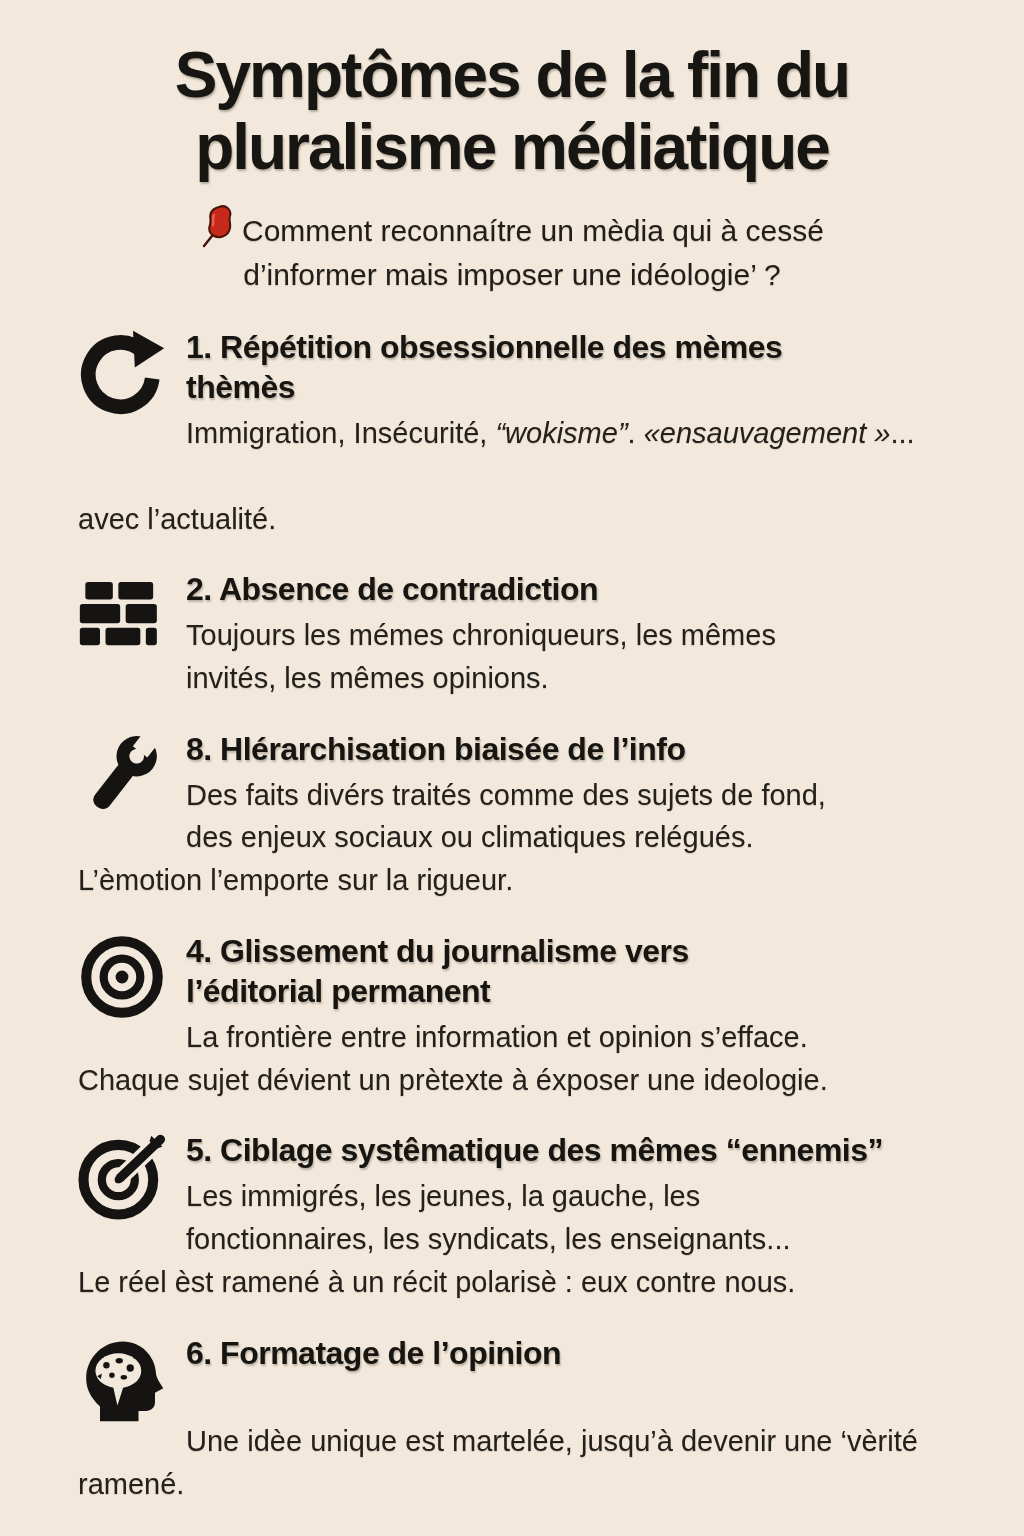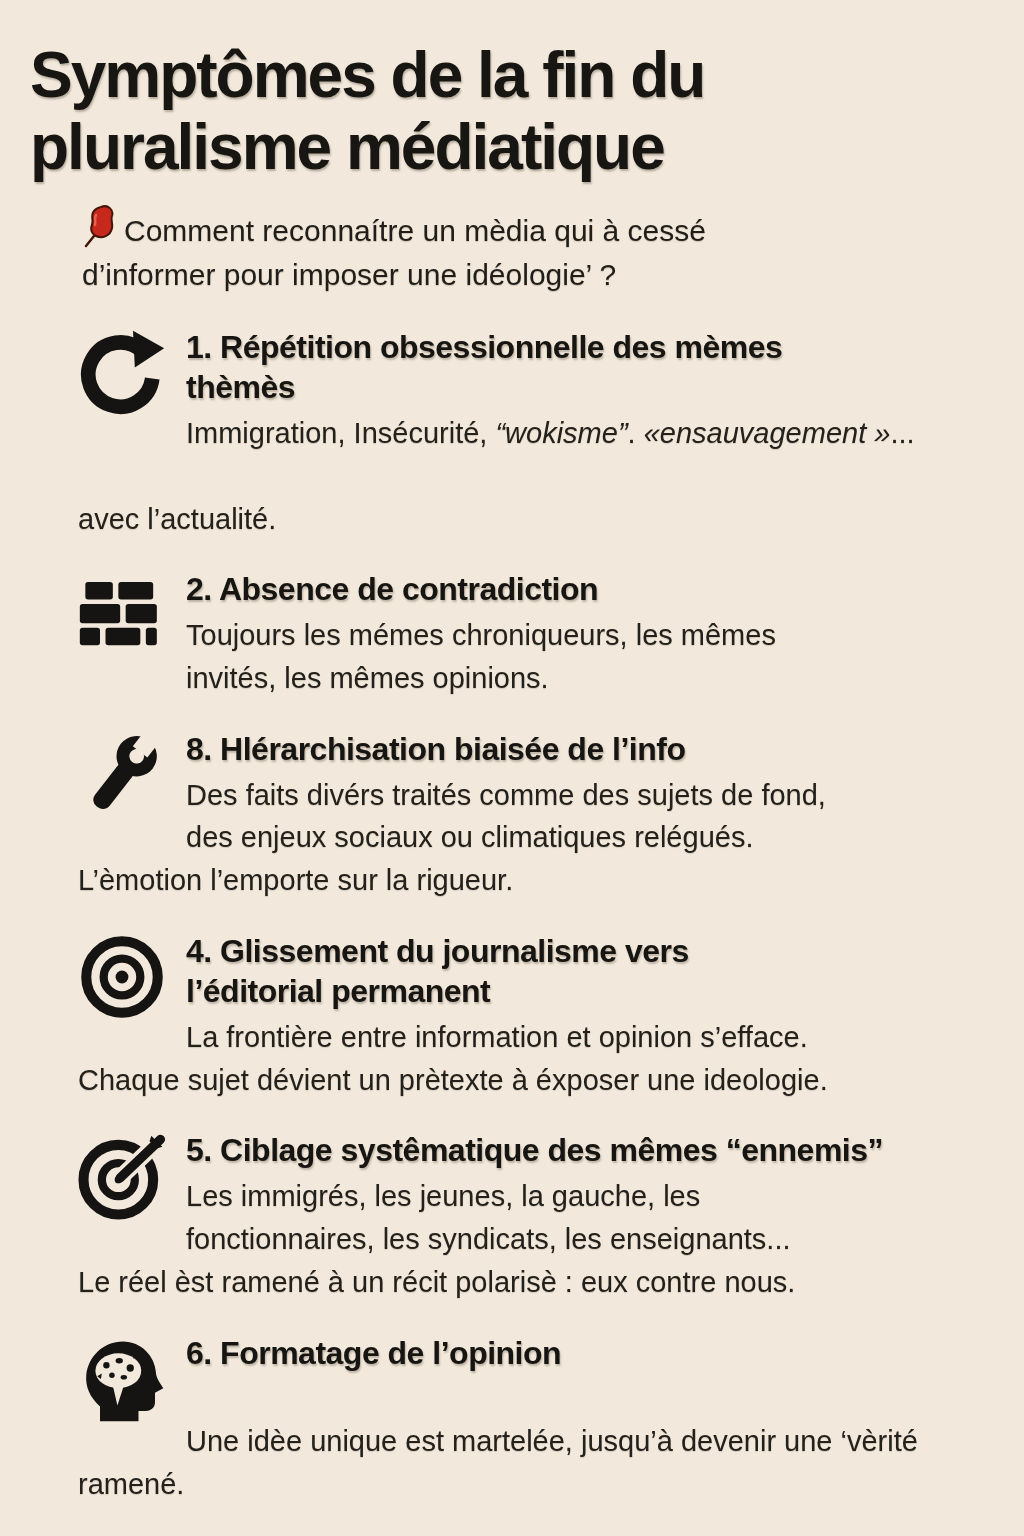--- a/index.html
+++ b/index.html
@@ -7,31 +7,32 @@
     width:1024px;height:1536px;
     background:#f2e9dc;
     color:#1c1a16;
     font-family:"Liberation Sans",sans-serif;
     overflow:hidden;
     position:relative;
   }
   .page{width:100%;height:100%;}
   .title{
     margin:40px 30px 15px;
-    text-align:left;
+    text-align:center;
     font-size:64px;
     font-weight:bold;
     letter-spacing:-2px;
     line-height:1.12;
     color:#181613;
     text-shadow:1px 2px 2px rgba(90,75,58,.38);
   }
   .subtitle{
     margin:22px auto 0;
     max-width:860px;
+    text-align:center;
     font-size:30px;
     line-height:1.45;
     color:#211e1a;
     text-shadow:0 1px 1px rgba(90,75,58,.25);
   }
   .subtitle .pin{
     display:inline-block;
     width:34px;height:42px;
     vertical-align:-8px;
     margin-right:8px;
@@ -69,21 +70,21 @@
 
   <h1 class="title"><span>Symptômes de la fin du</span><br><span>pluralisme médiatique</span></h1>
 
   <div class="subtitle">
     <span class="pin">
       <svg viewBox="0 0 34 44" xmlns="http://www.w3.org/2000/svg">
         <path d="M12 31 L4 41" stroke="#45140b" stroke-width="2.5" stroke-linecap="round" fill="none"></path>
         <path d="M19 2 c7 -3 13 3 11 9 c-1.5 4 1 7 0 12 c-1.5 8 -10 11 -16 8 c-5 -2.5 -5.5 -7 -4 -11.5 c1.5 -4.5 -1 -8 1 -12 c1.5 -3 4 -4.5 8 -5.5 z" fill="#c6281b" stroke="#45140b" stroke-width="2"></path>
         <path d="M14 10 c-2 3 0 6 -1 10" stroke="#e8604f" stroke-width="2.5" fill="none" stroke-linecap="round"></path>
       </svg>
-    </span><span>Comment reconnaítre un mèdia qui à cessé</span><br><span>d’informer pour imposer une idéologie’ ?</span>
+    </span><span>Comment reconnaítre un mèdia qui à cessé</span><br><span>d’informer mais imposer une idéologie’ ?</span>
   </div>
 
   <div class="sections" id="sections">
       <div class="section">
     <span class="icon"><svg viewBox="0 0 96 96">
             <path d="M70 24 A35 35 0 1 0 81 54" fill="none" stroke="#161412" stroke-width="16" stroke-linecap="butt"></path>
             <polygon points="60,2 94,21 62,42" fill="#161412"></polygon>
           </svg></span>
     <h2>1. Répétition obsessionnelle des mèmes
 thèmès</h2>

